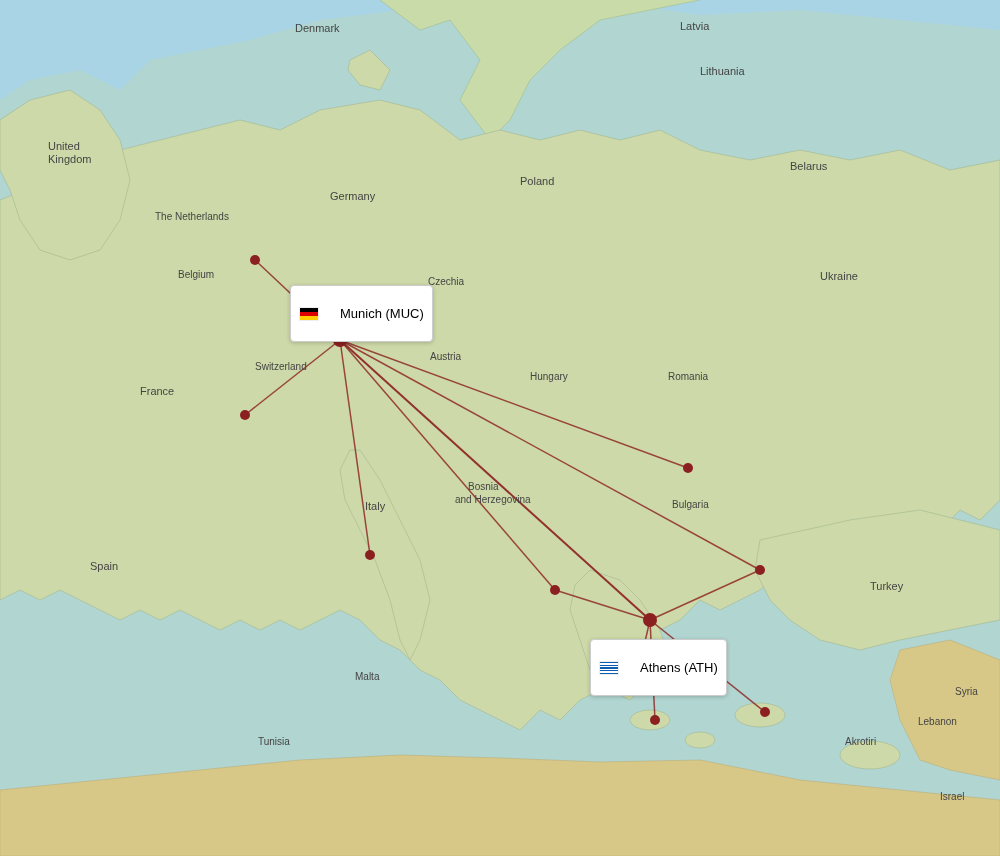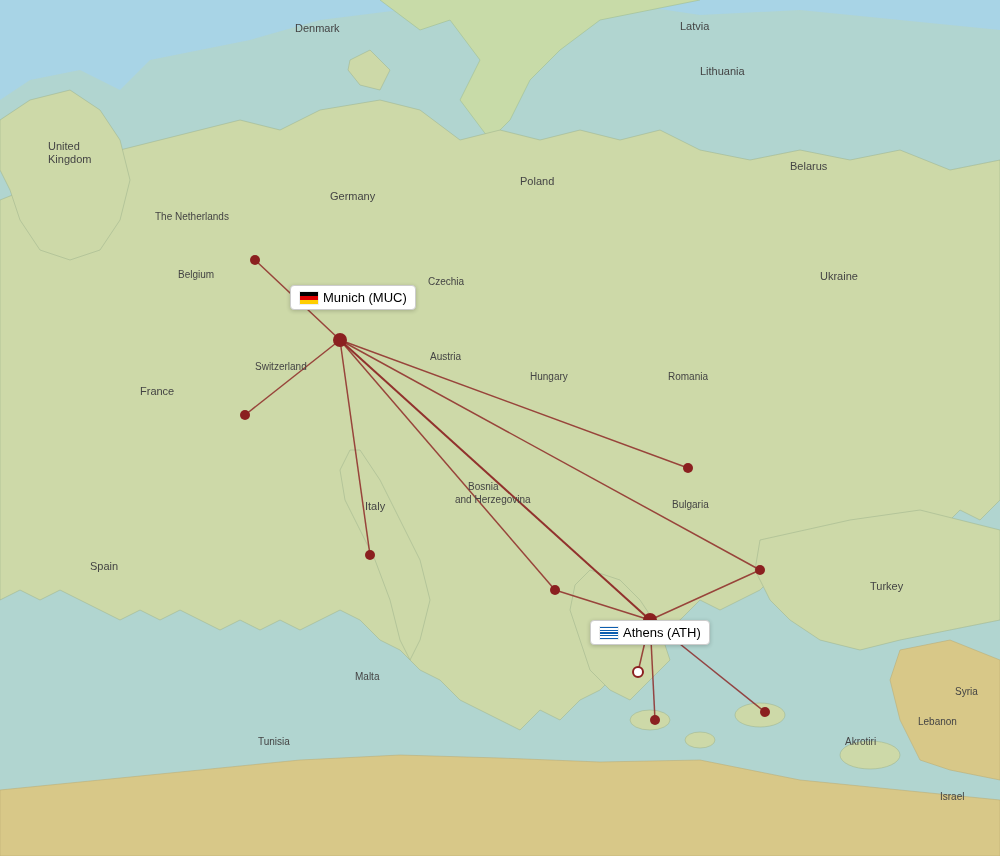--- a/index.html
+++ b/index.html
@@ -19,26 +19,26 @@
       position: absolute;
       top: 0;
       left: 0;
     }
 
     .city-label {
       position: absolute;
       background: white;
       border: 1px solid #ccc;
       border-radius: 4px;
-      padding: 4px 8px;
+      padding: 20px 8px;
       font-size: 13px;
       font-weight: 500;
       display: flex;
       align-items: center;
-      gap: 4px;
+      gap: 21px;
       box-shadow: 0 1px 4px rgba(0,0,0,0.2);
       white-space: nowrap;
       z-index: 10;
     }
 
     .flag {
       width: 20px;
       height: 14px;
       display: inline-block;
       border: 1px solid #eee;
@@ -162,17 +162,17 @@
     <text x="918" y="725" font-size="10" fill="#444" font-family="Arial">Lebanon</text>
     <text x="940" y="800" font-size="10" fill="#444" font-family="Arial">Israel</text>
     <text x="428" y="285" font-size="10" fill="#444" font-family="Arial">Czechia</text>
   </svg>
 
   <div class="city-label" style="left: 290px; top: 285px;">
     <span class="flag flag-de"></span>
     <span>Munich (MUC)</span>
   </div>
 
-  <div class="city-label" style="left: 590px; top: 620px;">
+  <div class="city-label" style="left: 590px; top: 639px;">
     <span class="flag flag-gr"></span>
     <span>Athens (ATH)</span>
   </div>
 </div>
 
 </body></html>

